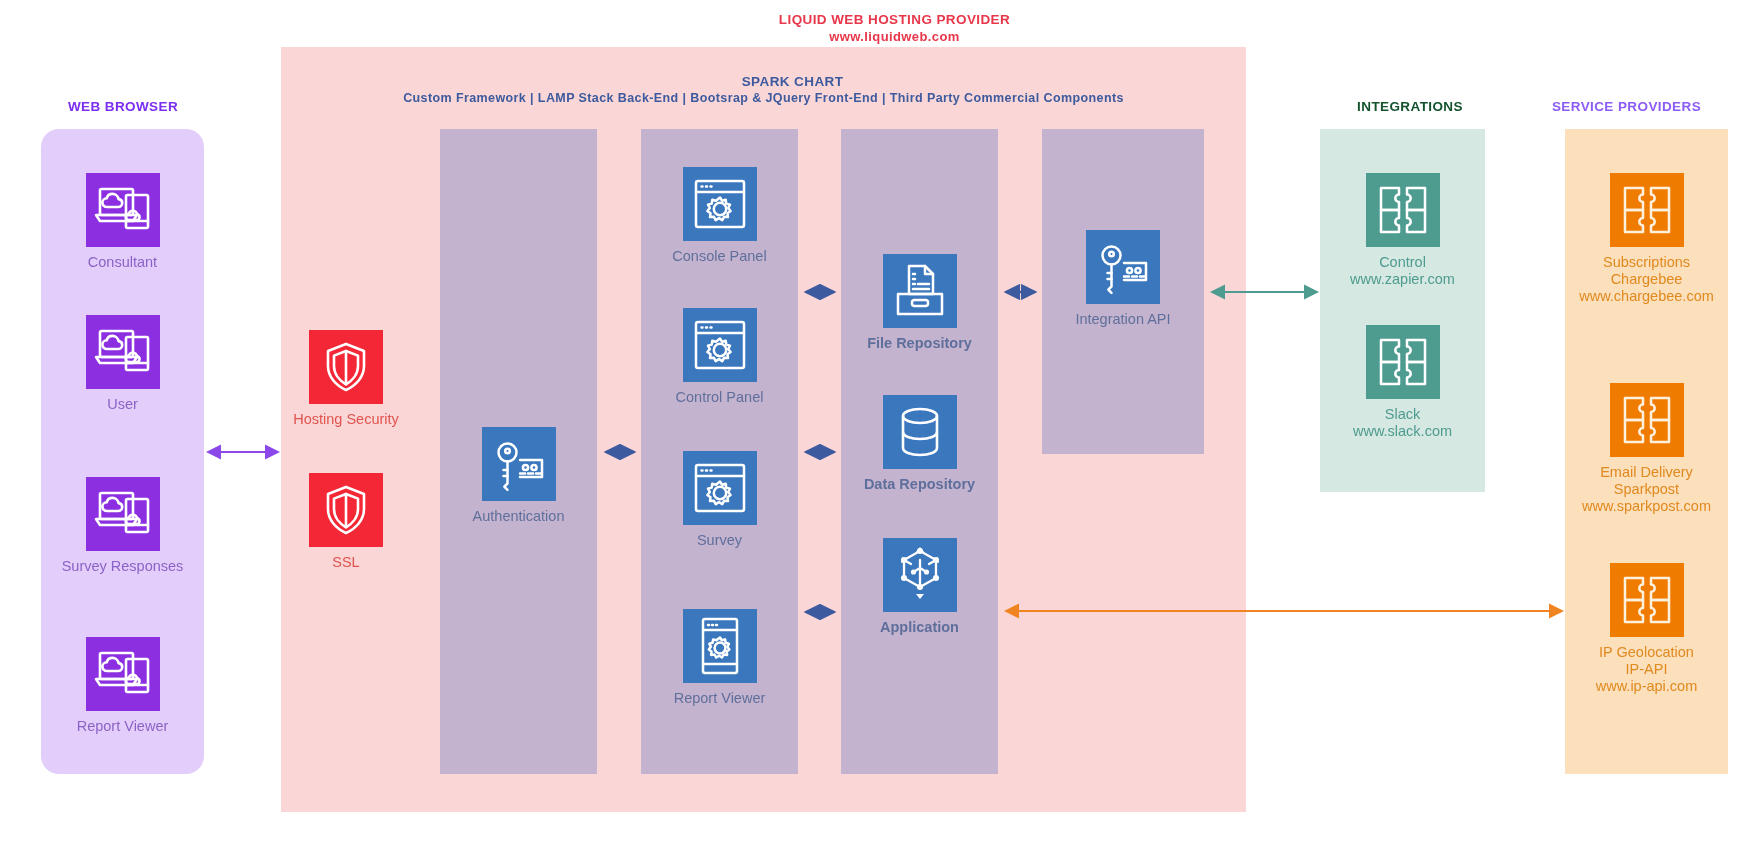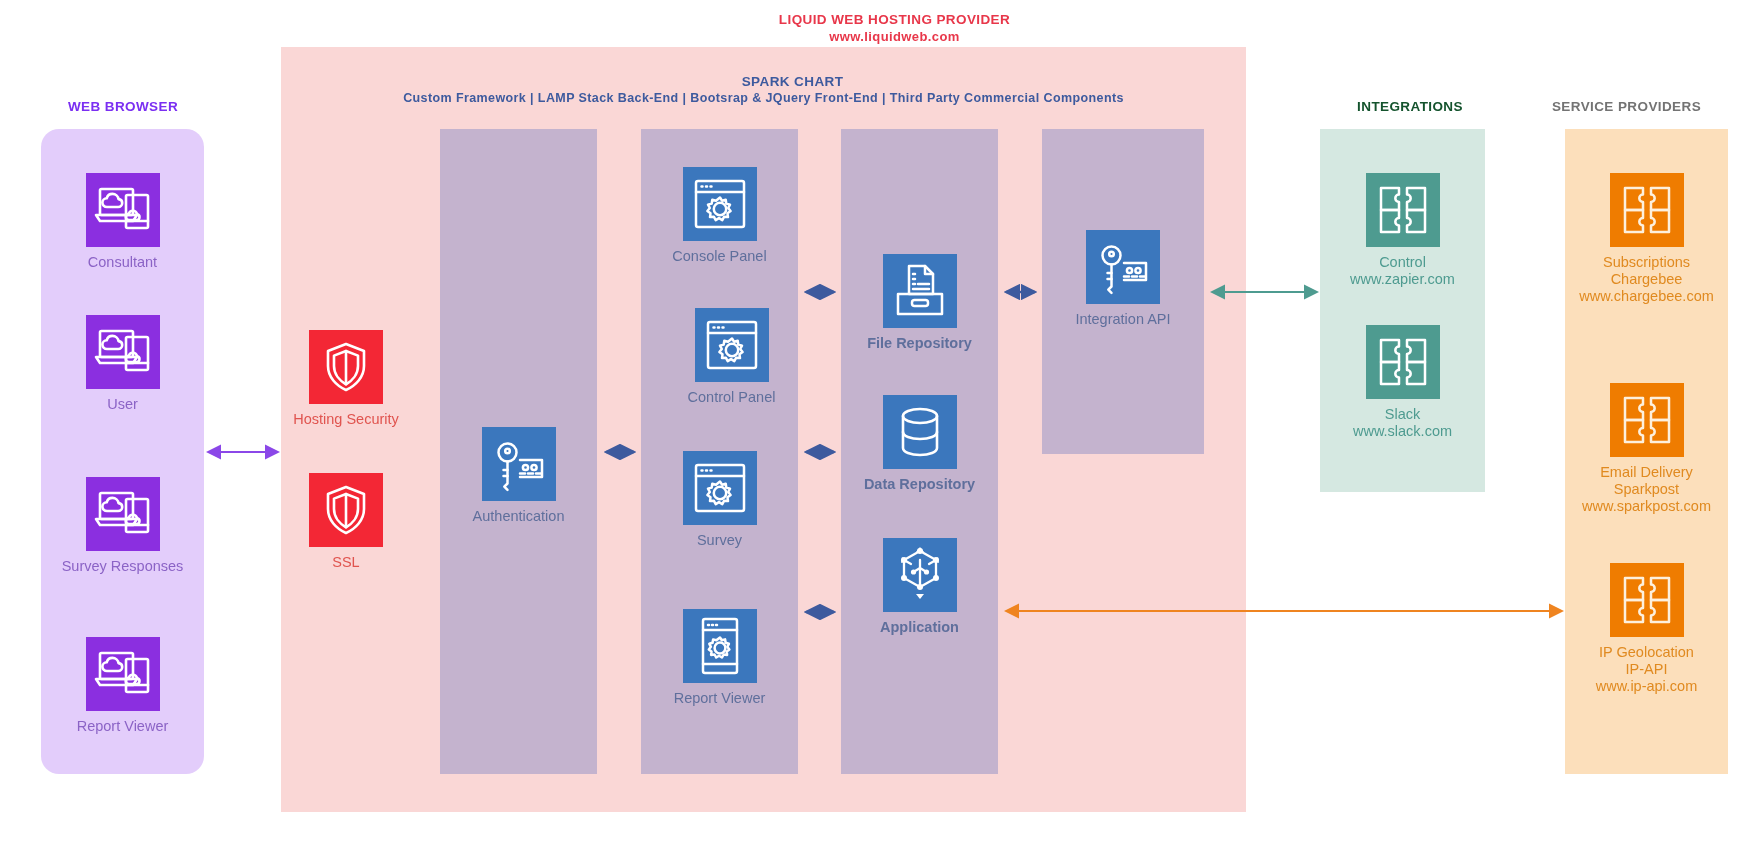--- a/index.html
+++ b/index.html
@@ -29,21 +29,21 @@
   .sc-sub{color:#3d5a9e;}
   .sub-panel{background:#c4b3ce;}
   .bl-cap{color:#5f6f9c;}
 
   
   .int-title{color:#14532d;}
   .int-panel{background:#d5e8e1;}
   .int-cap{color:#4e9b90;}
 
   
-  .sp-title{color:#737373;}
+  .sp-title{color:#8b5cf6;}
   .sp-panel{background:#fcdfbb;}
   .sp-cap{color:#e08a20;}
 
   
   .conn{position:absolute;}
 </style>
 </head>
 <body>
 
 <div id="stage">
@@ -189,21 +189,21 @@
             <path d="M13 25h48"></path>
             <path d="M18.5 19.5h1M23 19.5h1M27.5 19.5h1"></path>
             <circle cx="37" cy="42" r="6.2"></circle>
             <path d="M37 30.5l2 3.2 3.7-1 .6 3.8 3.7 1.1-1.8 3.4 2.4 3-3.1 2.3.5 3.8-3.8-.4-1.9 3.4-3.3-2-3.3 2-1.9-3.4-3.8.4.5-3.8-3.1-2.3 2.4-3-1.8-3.4 3.7-1.1.6-3.8 3.7 1z"></path>
           </g>
         </svg>
       </span>
       <div class="cap bl-cap">Console Panel</div>
     </div>
 
-    <div class="node" style="left:0;top:179px;width:157px;padding-left:12px;">
+    <div class="node" style="left:0;top:179px;width:157px;">
       <span class="tile">
         <svg class="tile" viewBox="0 0 74 74">
           <rect width="74" height="74" fill="#3b77bd"></rect>
           <g fill="none" stroke="#fff" stroke-width="2.5" stroke-linejoin="round" stroke-linecap="round">
             <rect x="13" y="14" width="48" height="46" rx="2"></rect>
             <path d="M13 25h48"></path>
             <path d="M18.5 19.5h1M23 19.5h1M27.5 19.5h1"></path>
             <circle cx="37" cy="42" r="6.2"></circle>
             <path d="M37 30.5l2 3.2 3.7-1 .6 3.8 3.7 1.1-1.8 3.4 2.4 3-3.1 2.3.5 3.8-3.8-.4-1.9 3.4-3.3-2-3.3 2-1.9-3.4-3.8.4.5-3.8-3.1-2.3 2.4-3-1.8-3.4 3.7-1.1.6-3.8 3.7 1z"></path>
           </g>

